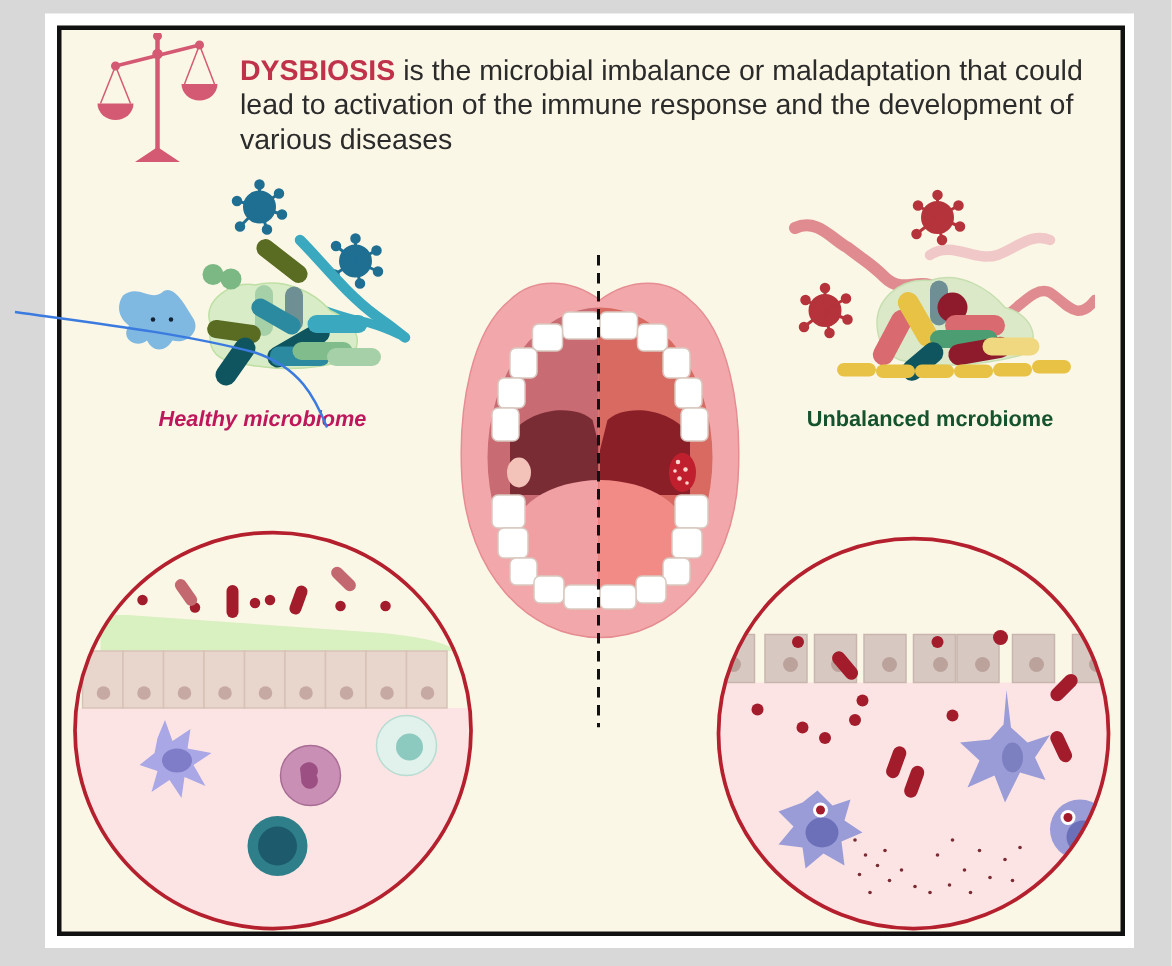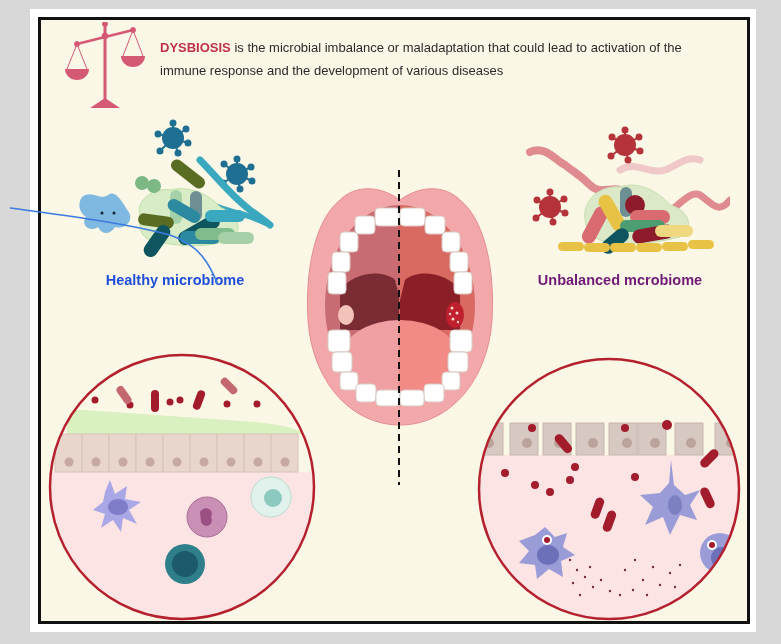--- a/index.html
+++ b/index.html
@@ -1,23 +1,23 @@
 <!DOCTYPE html>
 <html><head>
 <meta charset="utf-8">
 <style>
   html,body{margin:0;padding:0;}
   body{width:781px;height:644px;background:#d8d8d8;position:relative;overflow:hidden;font-family:"Liberation Sans",sans-serif;}
   .panel{position:absolute;left:30px;top:9px;width:726px;height:623px;background:#ffffff;}
   .frame{position:absolute;left:38px;top:17px;width:706px;height:601px;background:#fbf7e6;border:3px solid #111;}
-  .title{position:absolute;left:160px;top:36px;width:570px;font-size:13px;line-height:23px;color:#2b2b2b;font-family:"Liberation Sans",sans-serif;}
+  .title{position:absolute;left:160px;top:36px;width:570px;font-size:19px;line-height:23px;color:#2b2b2b;font-family:"Liberation Sans",sans-serif;}
   .title .kw{color:#c0324a;font-weight:bold;}
   .label{position:absolute;font-weight:bold;font-size:14.5px;line-height:18px;text-align:center;}
-  .label.left{left:80px;top:271px;width:190px;color:#1d4ed8;}
-  .label.right{left:520px;top:271px;width:200px;color:#701a75;}
+  .label.left{left:80px;top:271px;width:190px;color:#be185d;font-style:italic;}
+  .label.right{left:520px;top:271px;width:200px;color:#14532d;}
   svg{position:absolute;}
 </style>
 </head>
 <body>
 
 <div class="panel"></div>
 <div class="frame"></div>
 
 <svg style="left:60px;top:22px;" width="90" height="90" viewBox="0 0 90 90">
   <g fill="#d45a73" stroke="#d45a73">

